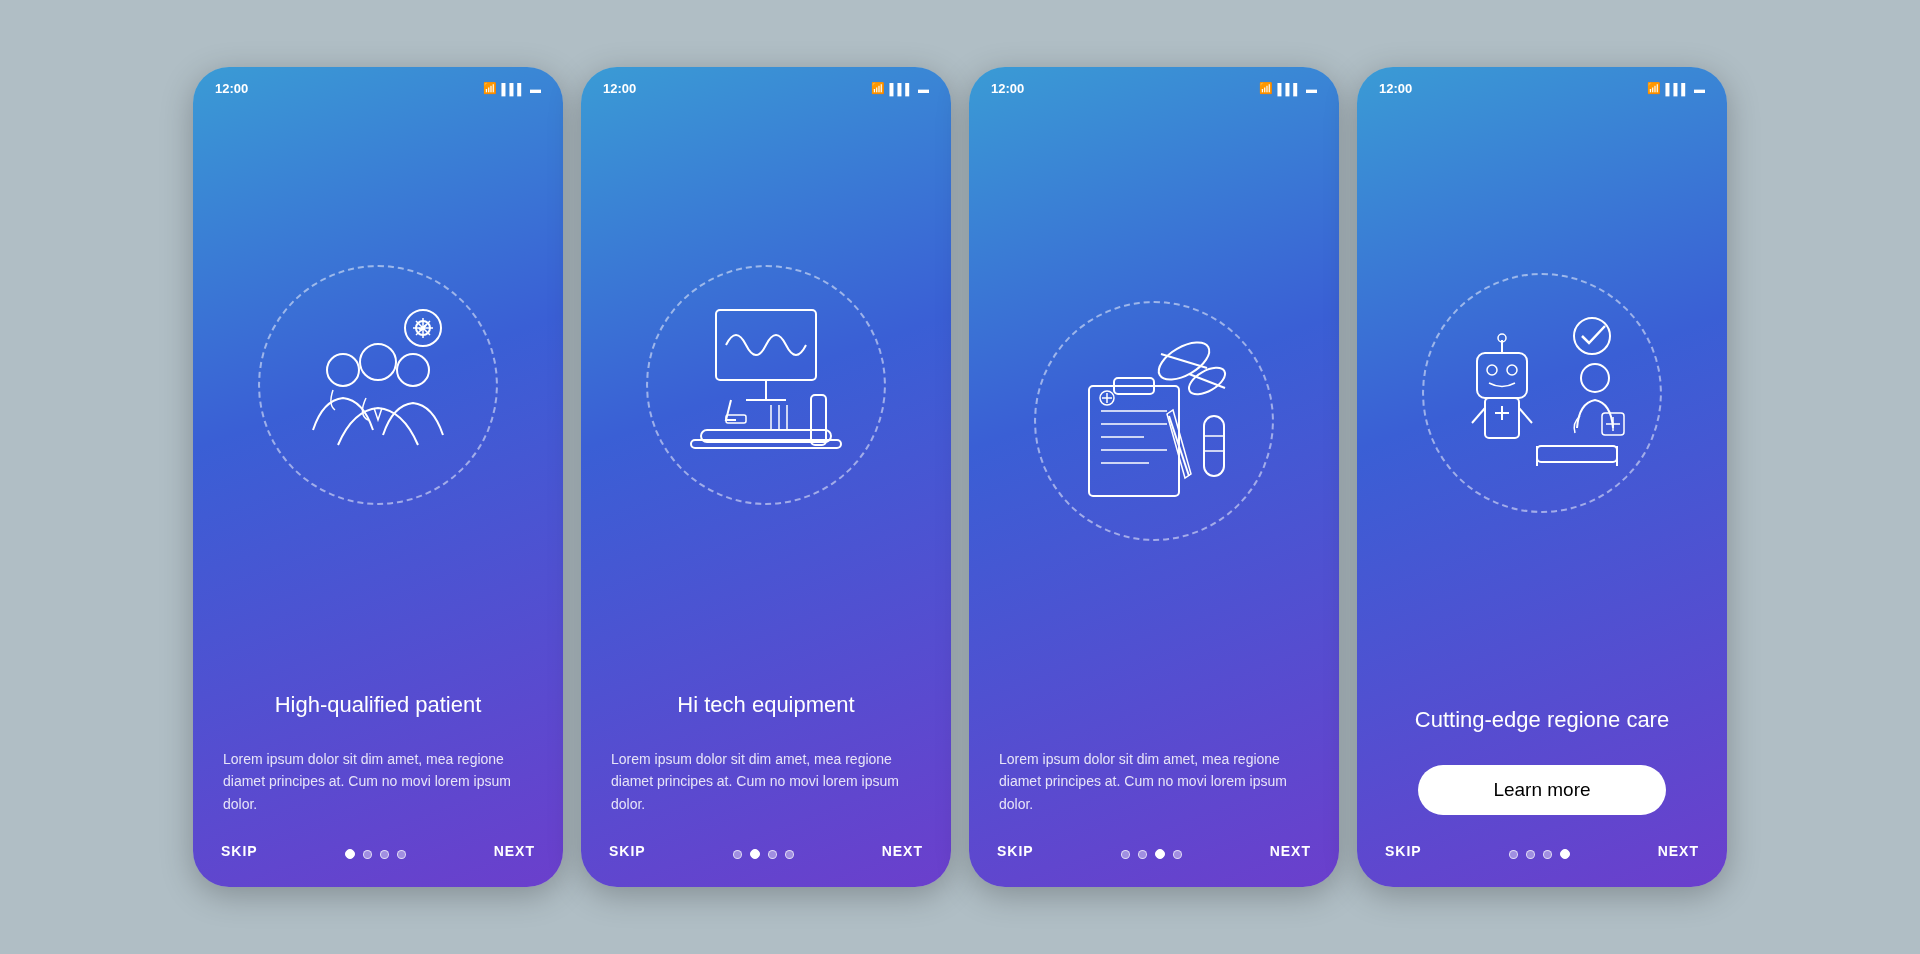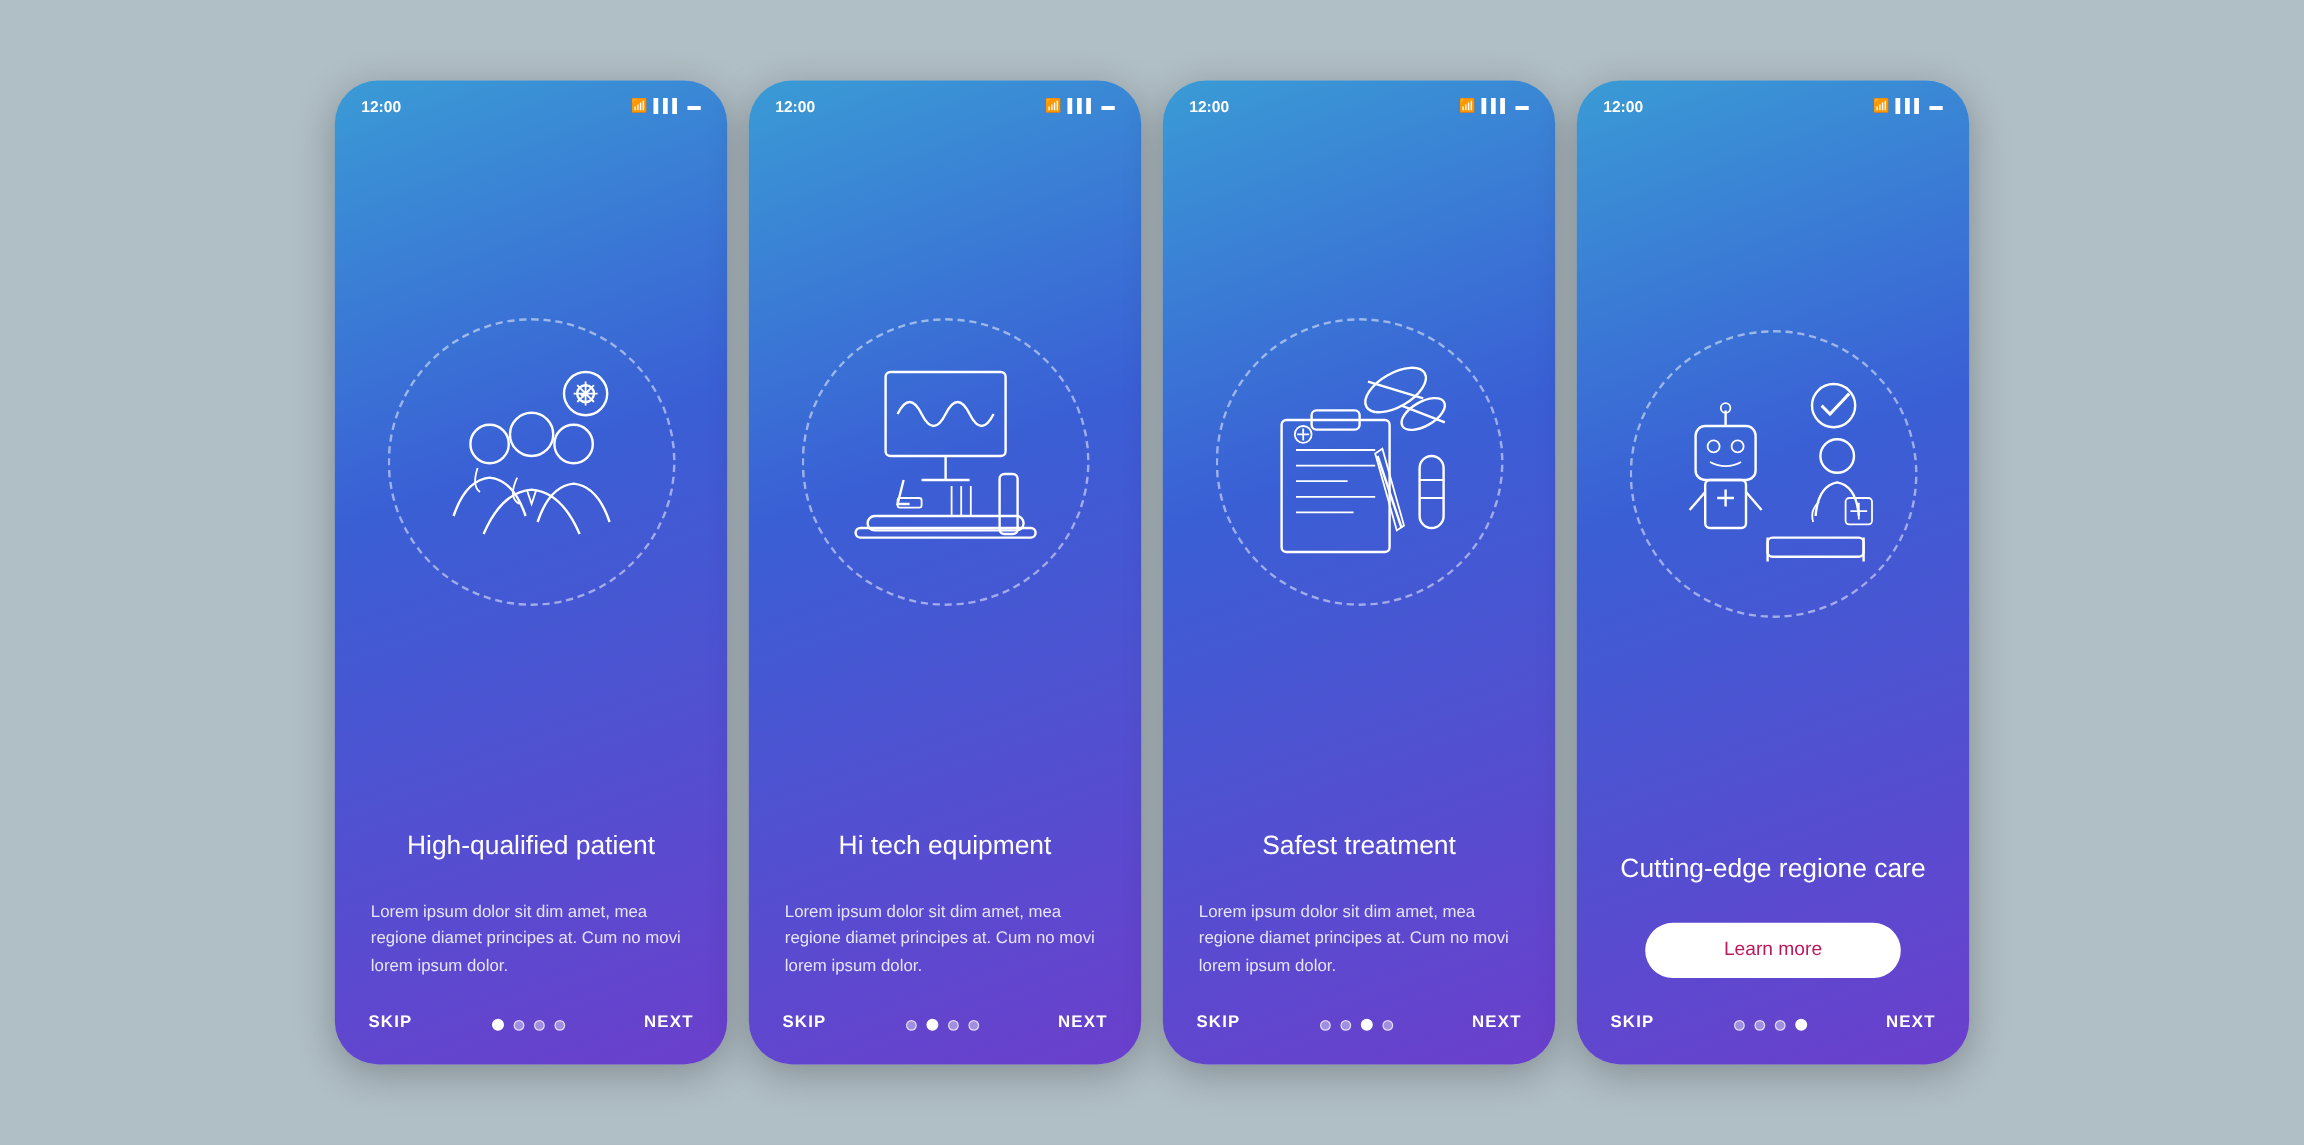--- a/index.html
+++ b/index.html
@@ -12,21 +12,21 @@
       justify-content: center;
       font-family: 'Segoe UI', Arial, sans-serif;
       overflow: hidden;
     }
     .screens-container {
       display: flex;
       gap: 18px;
       padding: 40px;
     }
     .screen {
-      width: 327px;
+      width: 370px;
       height: 820px;
       border-radius: 36px;
       background: linear-gradient(160deg, #3a9bd5 0%, #3a5fd5 40%, #6b3fcc 100%);
       display: flex;
       flex-direction: column;
       align-items: center;
       padding: 0;
       position: relative;
       overflow: hidden;
       box-shadow: 0 8px 32px rgba(0,0,0,0.25);
@@ -90,25 +90,25 @@
       justify-content: center;
     }
     .screen-desc {
       color: rgba(255,255,255,0.85);
       font-size: 14px;
       line-height: 1.6;
       text-align: left;
     }
     .learn-more-btn {
       background: white;
-      color: #be185d;
+      color: #000000;
       border: none;
       border-radius: 30px;
       padding: 14px 50px;
-      font-size: 16px;
+      font-size: 19px;
       font-weight: 500;
       margin: 16px auto 0 auto;
       display: block;
       cursor: pointer;
       width: 80%;
     }
     .nav-bar {
       width: 100%;
       display: flex;
       align-items: flex-end;
@@ -282,21 +282,20 @@
           <line x1="110" y1="90" x2="130" y2="150" stroke="white" stroke-width="2"></line>
           <path d="M108 88 L114 84 L132 148 L126 152 Z" stroke="white" stroke-width="1.5" fill="none"></path>
 
           <rect x="145" y="90" width="20" height="60" rx="10" stroke="white" stroke-width="2" fill="none"></rect>
           <line x1="145" y1="110" x2="165" y2="110" stroke="white" stroke-width="1.5"></line>
           <line x1="145" y1="125" x2="165" y2="125" stroke="white" stroke-width="1.5"></line>
         </svg>
       </div>
     </div>
     <div class="text-area">
-      <div class="screen-title">Safest treatment</div>
       <div class="screen-desc">Lorem ipsum dolor sit dim amet, mea regione diamet principes at. Cum no movi lorem ipsum dolor.</div>
     </div>
     <div class="nav-bar">
       <span class="nav-skip">SKIP</span>
       <div class="nav-dots">
         <div class="dot"></div>
         <div class="dot"></div>
         <div class="dot active"></div>
         <div class="dot"></div>
       </div>

